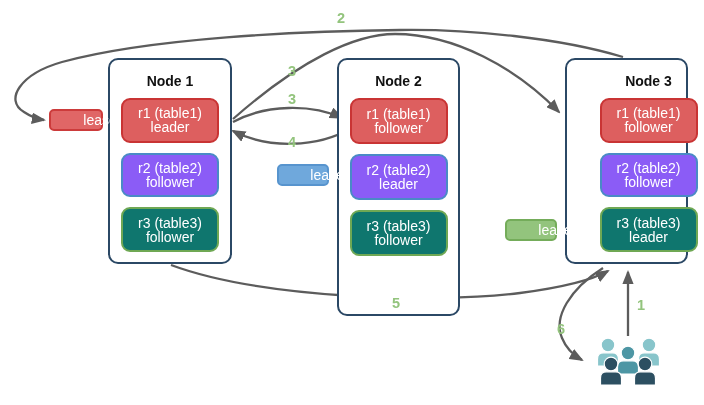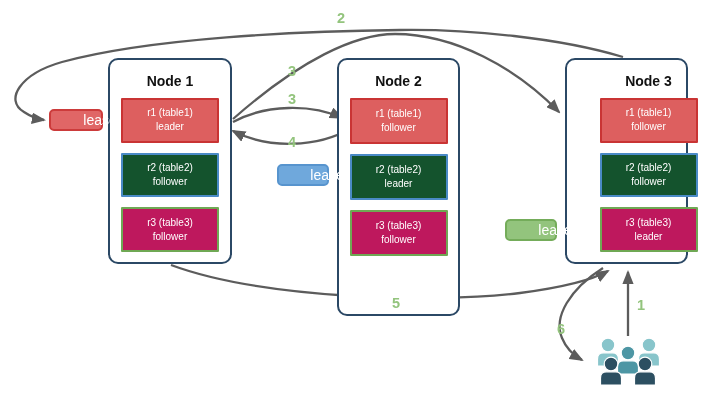--- a/index.html
+++ b/index.html
@@ -10,27 +10,27 @@
   .arrow-layer{position:absolute;left:0;top:0;width:704px;height:405px;}
 
   .node{
     position:absolute;background:#ffffff;border:2px solid #2b4865;border-radius:10px;
     box-sizing:border-box;display:flex;flex-direction:column;align-items:center;
   }
   .node-title{
     margin-top:13px;margin-bottom:9px;font-size:14px;font-weight:bold;color:#111111;
   }
   .replica{
-    width:98px;height:46px;border-radius:1px;box-sizing:border-box;border:2px solid;
+    width:98px;height:46px;border-radius:9px;box-sizing:border-box;border:2px solid;
     display:flex;flex-direction:column;align-items:center;justify-content:center;
-    color:#ffffff;font-size:10px;line-height:14px;margin-bottom:10px;text-align:center;
+    color:#ffffff;font-size:14px;line-height:14px;margin-bottom:10px;text-align:center;
   }
   .replica.red{background:#dd5f5f;border-color:#c93434;}
-  .replica.blue{background:#14532d;border-color:#4a8ac6;align-items:center;}
-  .replica.green{background:#be185d;border-color:#6fa854;}
+  .replica.blue{background:#8b5cf6;border-color:#4a8ac6;align-items:center;}
+  .replica.green{background:#0f766e;border-color:#6fa854;}
 
   .lease{
     position:absolute;box-sizing:border-box;border:2px solid;border-radius:5px;
     color:#ffffff;font-size:14px;display:flex;align-items:center;justify-content:center;padding-left:48px;
   }
   .lease.red{background:#e06666;border-color:#cc3b3b;}
   .lease.blue{background:#6fa8dc;border-color:#5794ce;}
   .lease.green{background:#93c47d;border-color:#74ac5a;}
 
   .step{

